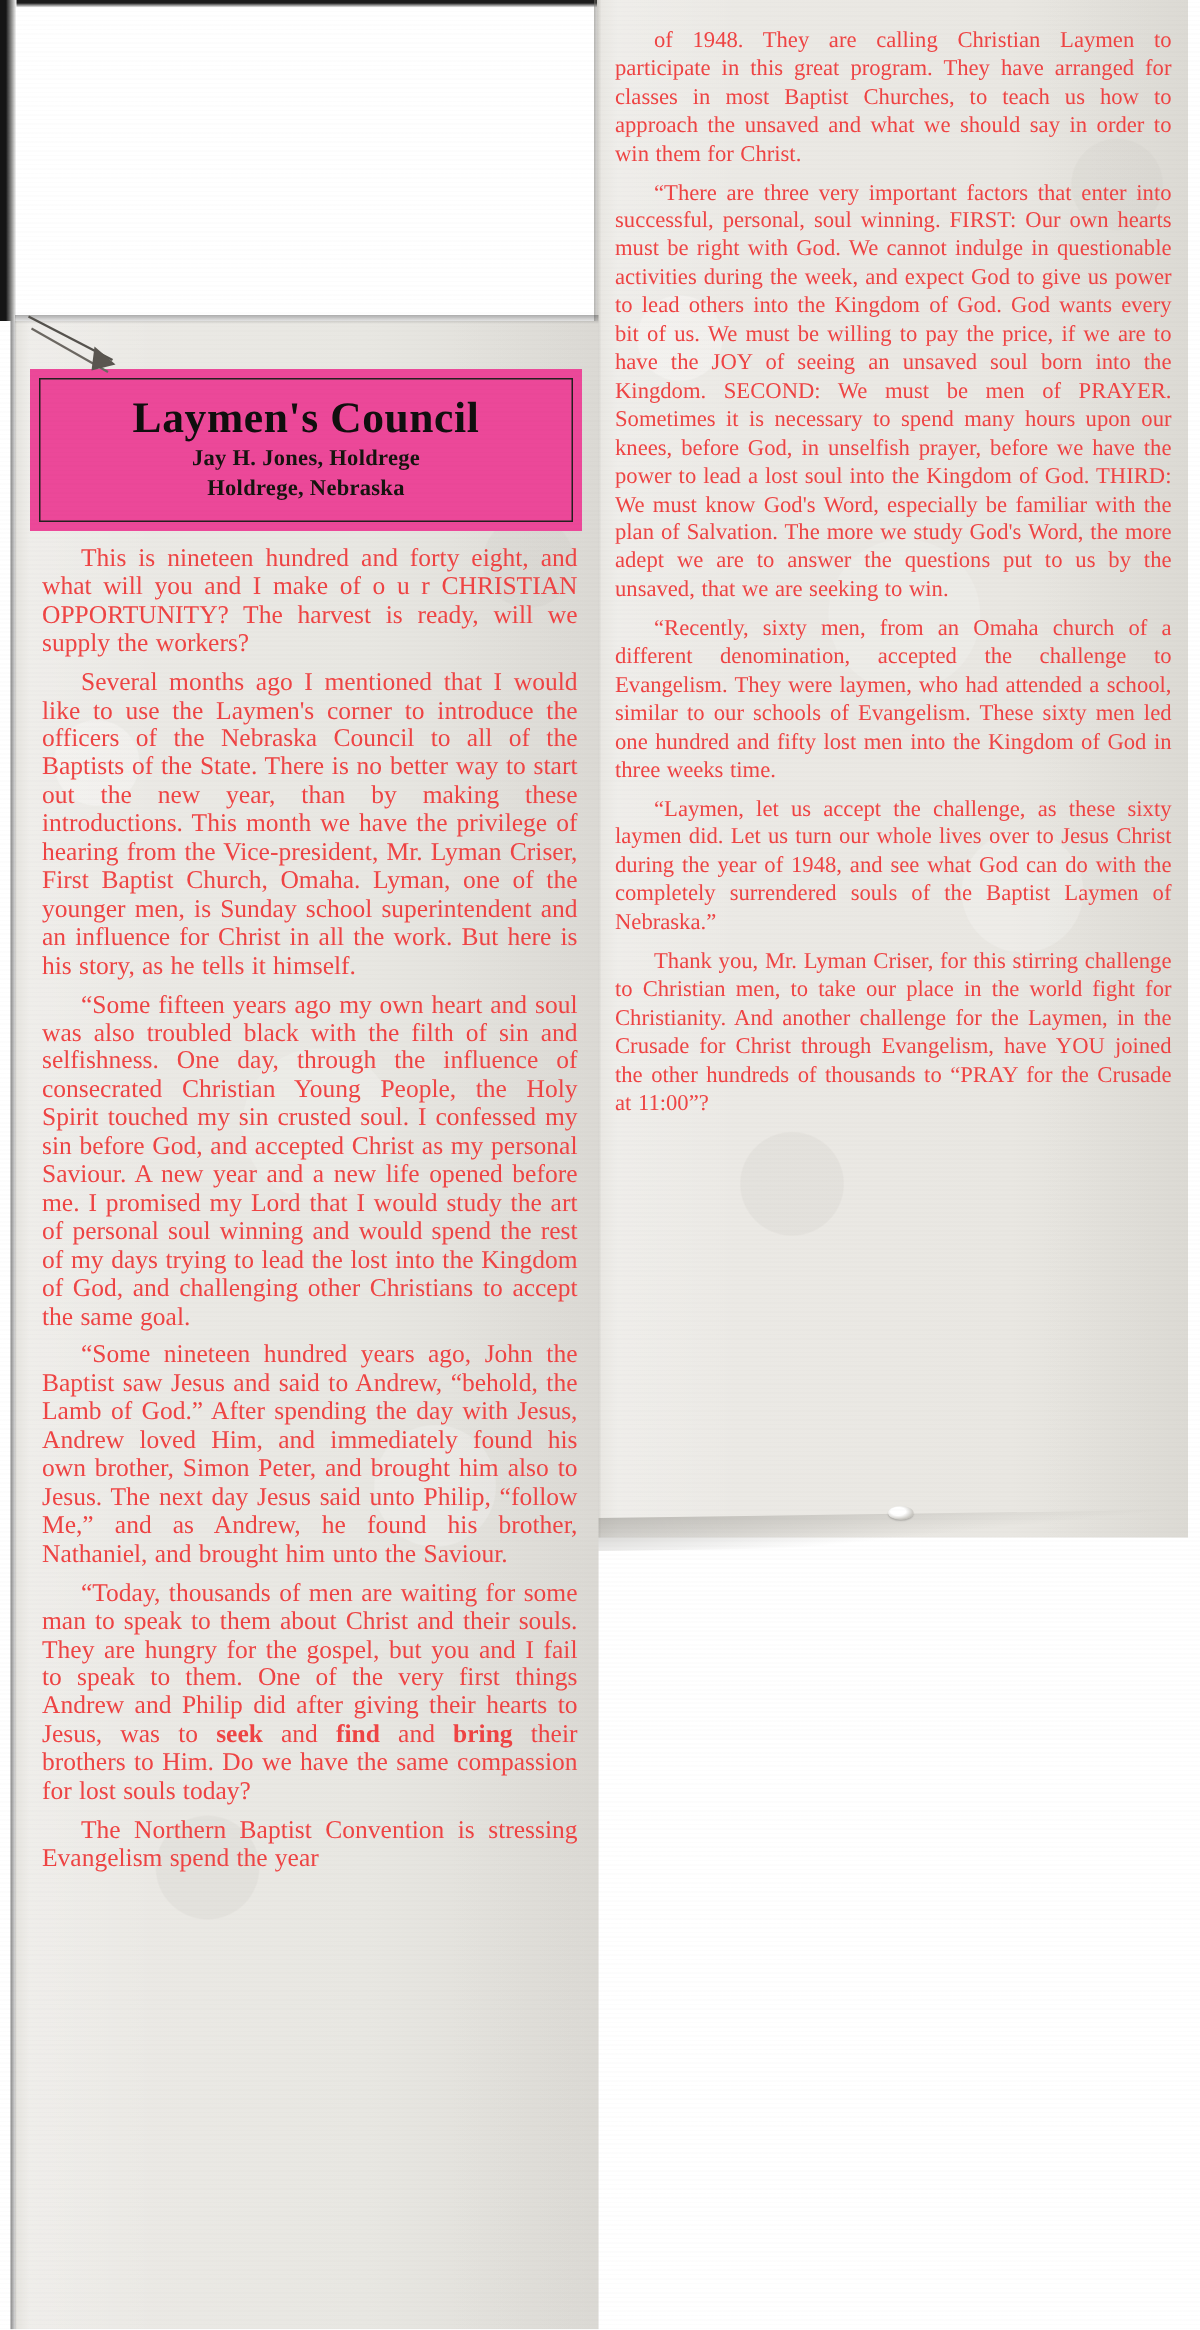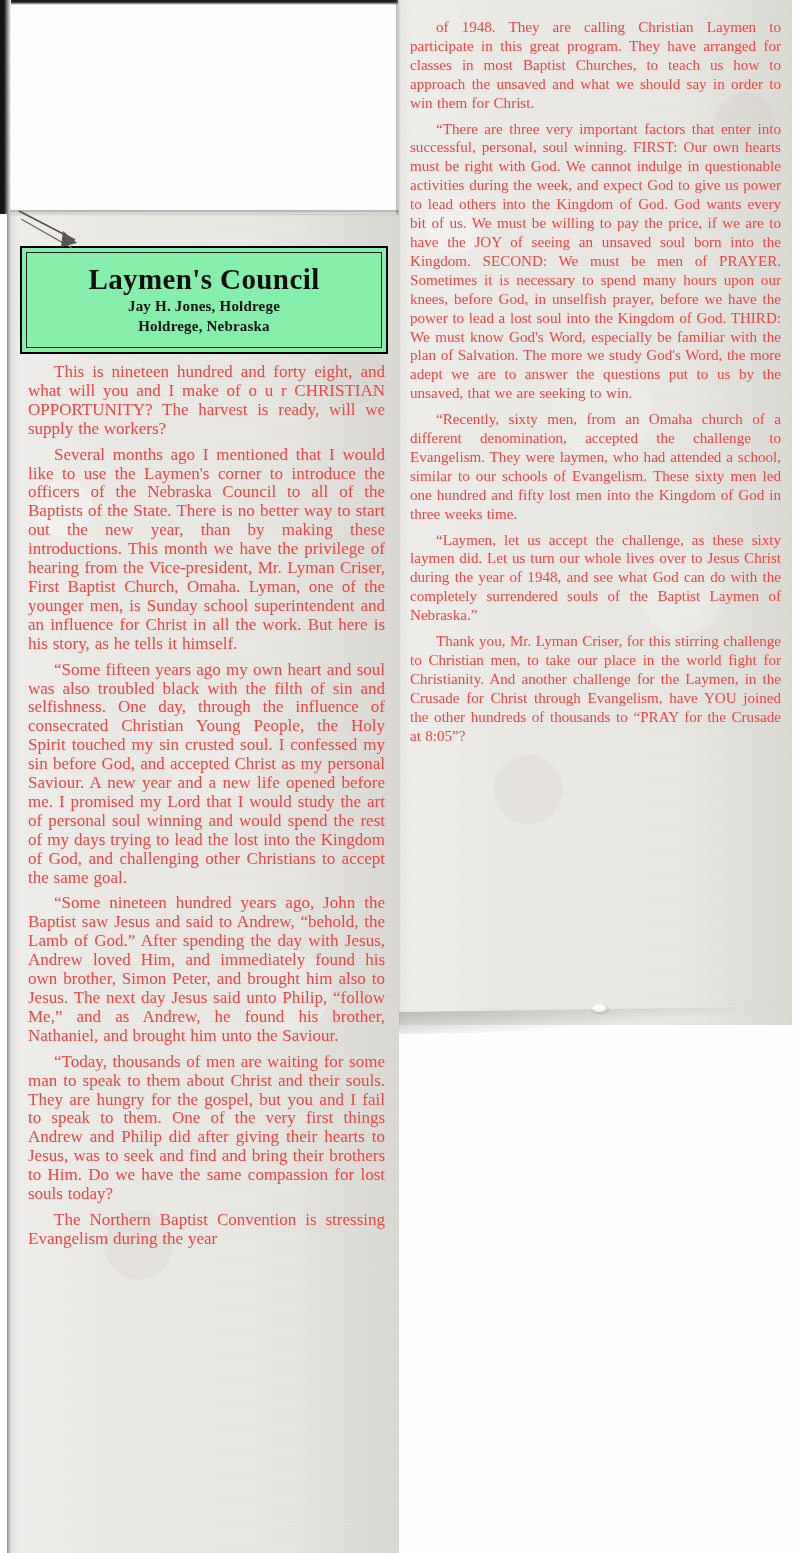--- a/index.html
+++ b/index.html
@@ -105,23 +105,23 @@
     box-shadow: 0 1px 1px rgba(0,0,0,.18);
   }
 
   
   .masthead {
     position: absolute;
     left: 20px;
     top: 246px;
     width: 368px;
     height: 108px;
-    border: 2px solid #000000;
+    border: 2px solid #ec4899;
     box-sizing: border-box;
-    background: #86efac;
+    background: #ec4899;
   }
   .masthead-inner {
     position: absolute;
     inset: 4px;
     border: 1px solid #23211f;
     display: flex;
     flex-direction: column;
     align-items: center;
     justify-content: center;
     gap: 1px;
@@ -170,21 +170,21 @@
     width: 371px;
     font-size: 15.1px;
     line-height: 18.9px;
   }
   .column p {
     margin: 0 0 7px 0;
     text-indent: 26px;
     word-spacing: .6px;
   }
   .column p:last-child { margin-bottom: 0; }
-  b { font-weight: normal; margin-top: 25px; }
+  b { font-weight: bold; margin-top: 25px; }
 
   
   .ink-fade {
     position: absolute;
     inset: 0;
     pointer-events: none;
     background: linear-gradient(90deg, rgba(255,255,255,.20) 0%, rgba(255,255,255,0) 25%, rgba(255,255,255,0) 75%, rgba(210,208,203,.25) 100%);
   }
   .scan-noise {
     position: absolute;
@@ -228,25 +228,25 @@
     <path d="M4 12 L55 41" stroke="#6b6761" stroke-width="1.4" fill="none"></path>
     <path d="M46 24 L60 36 L44 40 Z" fill="#5a5650"></path>
   </svg>
 
   <div class="column left-col">
     <p>This is nineteen hundred and forty eight, and what will you and I make of o u r CHRISTIAN OPPORTUNITY? The harvest is ready, will we supply the workers?</p>
     <p>Several months ago I mentioned that I would like to use the Laymen's corner to introduce the officers of the Nebraska Council to all of the Baptists of the State. There is no better way to start out the new year, than by making these introductions. This month we have the privilege of hearing from the Vice-president, Mr. Lyman Criser, First Baptist Church, Omaha. Lyman, one of the younger men, is Sunday school superintendent and an influence for Christ in all the work. But here is his story, as he tells it himself.</p>
     <p>“Some fifteen years ago my own heart and soul was also troubled black with the filth of sin and selfishness. One day, through the influence of consecrated Christian Young People, the Holy Spirit touched my sin crusted soul. I confessed my sin before God, and accepted Christ as my personal Saviour. A new year and a new life opened before me. I promised my Lord that I would study the art of personal soul winning and would spend the rest of my days trying to lead the lost into the Kingdom of God, and challenging other Christians to accept the same goal.</p>
     <p>“Some nineteen hundred years ago, John the Baptist saw Jesus and said to Andrew, “behold, the Lamb of God.” After spending the day with Jesus, Andrew loved Him, and immediately found his own brother, Simon Peter, and brought him also to Jesus. The next day Jesus said unto Philip, “follow Me,” and as Andrew, he found his brother, Nathaniel, and brought him unto the Saviour.</p>
     <p><span>“Today, thousands of men are waiting for some man to speak to them about Christ and their souls. They are hungry for the gospel, but you and I fail to speak to them. One of the very first things Andrew and Philip did after giving their hearts to Jesus, was to </span><b>seek</b><span> and </span><b>find</b><span> and </span><b>bring</b><span> their brothers to Him. Do we have the same compassion for lost souls today?</span></p>
-    <p>The Northern Baptist Convention is stressing Evangelism during the year</p>
+    <p>The Northern Baptist Convention is stressing Evangelism spend the year</p>
   </div>
 
   <div class="column right-col">
     <p>of 1948. They are calling Christian Laymen to participate in this great program. They have arranged for classes in most Baptist Churches, to teach us how to approach the unsaved and what we should say in order to win them for Christ.</p>
     <p>“There are three very important factors that enter into successful, personal, soul winning. FIRST: Our own hearts must be right with God. We cannot indulge in questionable activities during the week, and expect God to give us power to lead others into the Kingdom of God. God wants every bit of us. We must be willing to pay the price, if we are to have the JOY of seeing an unsaved soul born into the Kingdom. SECOND: We must be men of PRAYER. Sometimes it is necessary to spend many hours upon our knees, before God, in unselfish prayer, before we have the power to lead a lost soul into the Kingdom of God. THIRD: We must know God's Word, especially be familiar with the plan of Salvation. The more we study God's Word, the more adept we are to answer the questions put to us by the unsaved, that we are seeking to win.</p>
     <p>“Recently, sixty men, from an Omaha church of a different denomination, accepted the challenge to Evangelism. They were laymen, who had attended a school, similar to our schools of Evangelism. These sixty men led one hundred and fifty lost men into the Kingdom of God in three weeks time.</p>
     <p>“Laymen, let us accept the challenge, as these sixty laymen did. Let us turn our whole lives over to Jesus Christ during the year of 1948, and see what God can do with the completely surrendered souls of the Baptist Laymen of Nebraska.”</p>
-    <p>Thank you, Mr. Lyman Criser, for this stirring challenge to Christian men, to take our place in the world fight for Christianity. And another challenge for the Laymen, in the Crusade for Christ through Evangelism, have YOU joined the other hundreds of thousands to “PRAY for the Crusade at 8:05”?</p>
+    <p>Thank you, Mr. Lyman Criser, for this stirring challenge to Christian men, to take our place in the world fight for Christianity. And another challenge for the Laymen, in the Crusade for Christ through Evangelism, have YOU joined the other hundreds of thousands to “PRAY for the Crusade at 11:00”?</p>
   </div>
 
   <div class="scan-noise"></div>
 </div>
 
 </body></html>

